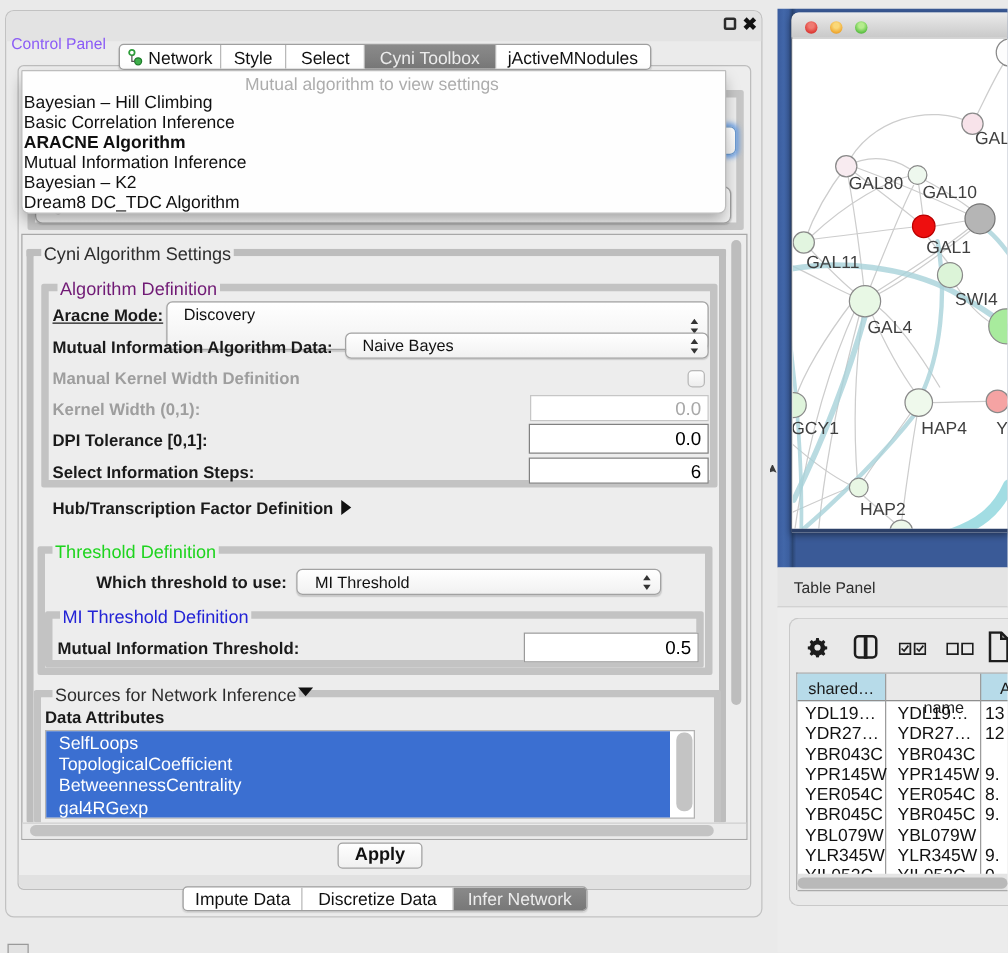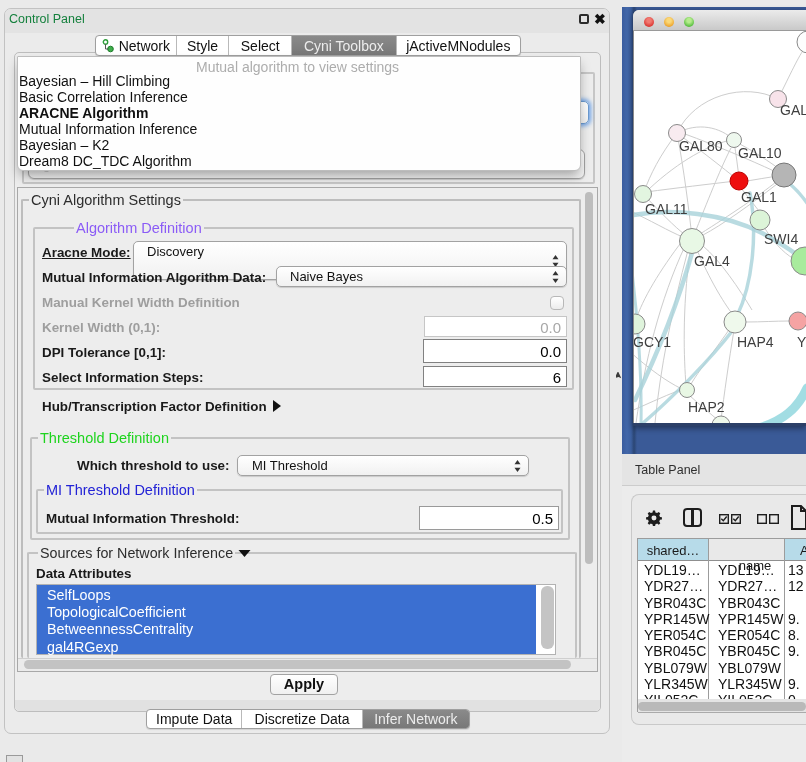--- a/index.html
+++ b/index.html
@@ -9,37 +9,37 @@
 .lbl { position:absolute; font-size:13.4px; color:#1a1a1a; white-space:nowrap; }
 .bold { font-weight:bold; }
 .grey { color:#9e9e9e; }
 .combo { position:absolute; border:1px solid #a2a2a2; border-radius:5px;
   background:linear-gradient(#ffffff,#f1f1f1); box-shadow:0 1px 1px rgba(0,0,0,0.15);
   font-size:13px; color:#111; }
 .combo .ct { position:absolute; left:13px; top:3px; }
 .combo .ar { position:absolute; right:7px; top:50%; margin-top:-6px; width:7px; height:12px; }
 .inp { position:absolute; background:#fff; font-size:15px; color:#000; }
 .inp span { position:absolute; right:5px; top:2px; }
-.groupbox { position:absolute; border:2px solid #404040; border-radius:2px; }
+.groupbox { position:absolute; border:6px solid #404040; border-radius:2px; }
 .gtitle { position:absolute; top:-9px; font-size:14.5px; background:#ededed; padding:0 2px; white-space:nowrap; }
 .seg { position:absolute; background:#fff; border:1px solid #9f9f9f; border-radius:4px;
   display:flex; overflow:hidden; box-shadow:0 1px 1px rgba(0,0,0,0.10); }
 .seg > div { font-size:14px; color:#111; text-align:center; border-right:1px solid #b9b9b9;
   display:flex; align-items:center; justify-content:center; }
 .seg > div:last-child { border-right:none; }
 .seg > div.sel { background:linear-gradient(#8a8a8a,#787878); color:#ececec; }
 </style>
 </head>
 <body>
 
 <div class="abs" style="left:4px; top:8px; width:606px; height:726px; background:#ebebeb;
   border:1px solid #c2c2c2; border-radius:7px;"></div>
 <div class="abs" style="left:5px; top:9px; width:604px; height:24px; background:#e3e3e3;
   border-radius:6px 6px 0 0;"></div>
-<div class="abs lbl" style="left:9px; top:12px; font-size:12.5px; color:#15803d;">Control Panel</div>
+<div class="abs lbl" style="left:9px; top:28px; font-size:12.5px; color:#8b5cf6;">Control Panel</div>
 
 <div class="abs" style="left:579px; top:14px; width:10px; height:10px; border:2px solid #2c2c2c; border-radius:2px;"></div>
 <div class="abs" style="left:594px; top:11px; font-size:14px; font-weight:bold; color:#111;">✖</div>
 
 <div class="abs" style="left:14px; top:52px; width:587px; height:660px; background:#ededed;
   border:1px solid #bdbdbd; border-radius:5px;"></div>
 
 <div class="abs" style="left:15px; top:700px; width:585px; height:11px; background:#e1e1e1; border-radius:0 0 5px 5px;"></div>
 
 <div class="seg" style="left:95px; top:35px; width:426px; height:21px;">
@@ -77,21 +77,21 @@
 <div class="abs" style="left:585px; top:192px; width:8px; height:372px; background:#bdbdbd; border-radius:4px;"></div>
 
 <div class="abs" style="left:18px; top:658px; width:579px; height:13px; background:#ebebeb; border-top:1px solid #cfcfcf;"></div>
 <div class="abs" style="left:24px; top:660px; width:547px; height:9px; background:#c3c3c3; border-radius:4.5px;"></div>
 
 <div class="groupbox" style="left:21px; top:199px; width:560px; height:459px; border-color:#bdbdbd; border-bottom:none;">
   <span class="gtitle" style="left:6px; color:#2d2d2d;">Cyni Algorithm Settings</span>
 </div>
 
 <div class="groupbox" style="left:33px; top:227px; width:541px; height:163px; border-color:#c3c3c3;">
-  <span class="gtitle" style="left:7px; color:#8b5cf6;margin-left:32px;">Algorithm Definition</span>
+  <span class="gtitle" style="left:7px; color:#701a75;">Algorithm Definition</span>
 </div>
 
 <div class="lbl bold" style="left:42px; top:245px;text-decoration:underline;">Aracne Mode:</div>
 <div class="combo" style="left:133px; top:241px; width:434px; height:39px;">
   <span class="ct" style="top:2px;">Discovery</span>
   <svg class="ar" viewBox="0 0 7 12">
       <path d="M3.5 0 L6.5 4.2 L0.5 4.2 Z" fill="#333"></path>
       <path d="M3.5 12 L6.5 7.8 L0.5 7.8 Z" fill="#333"></path>
     </svg>
 </div>

